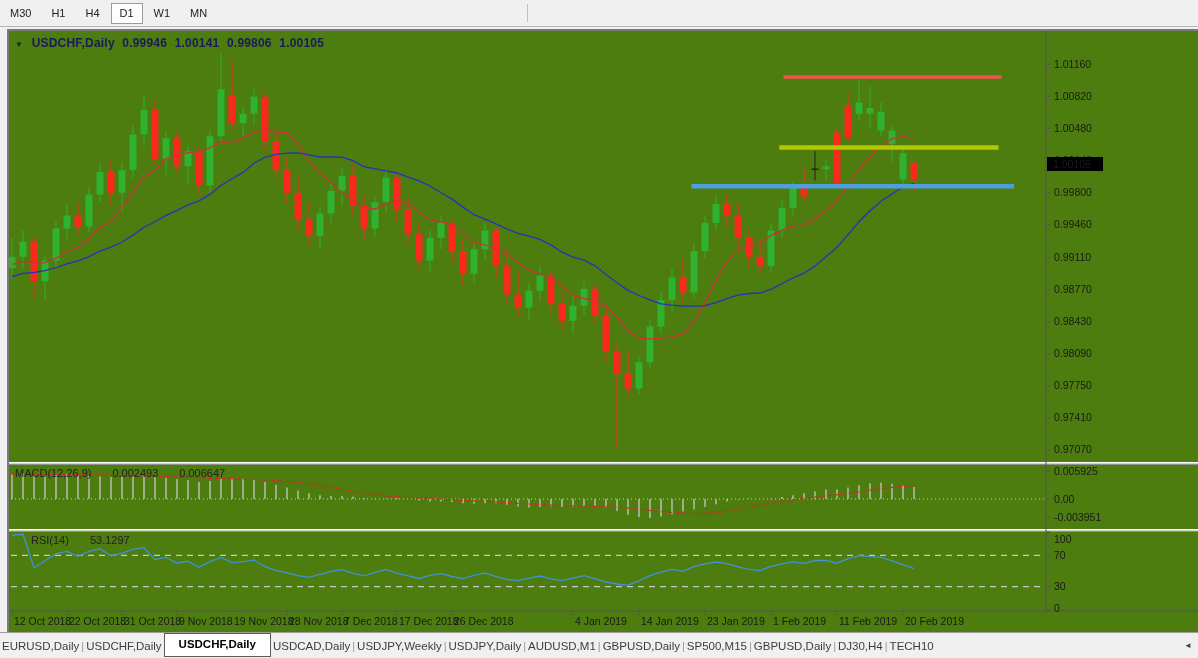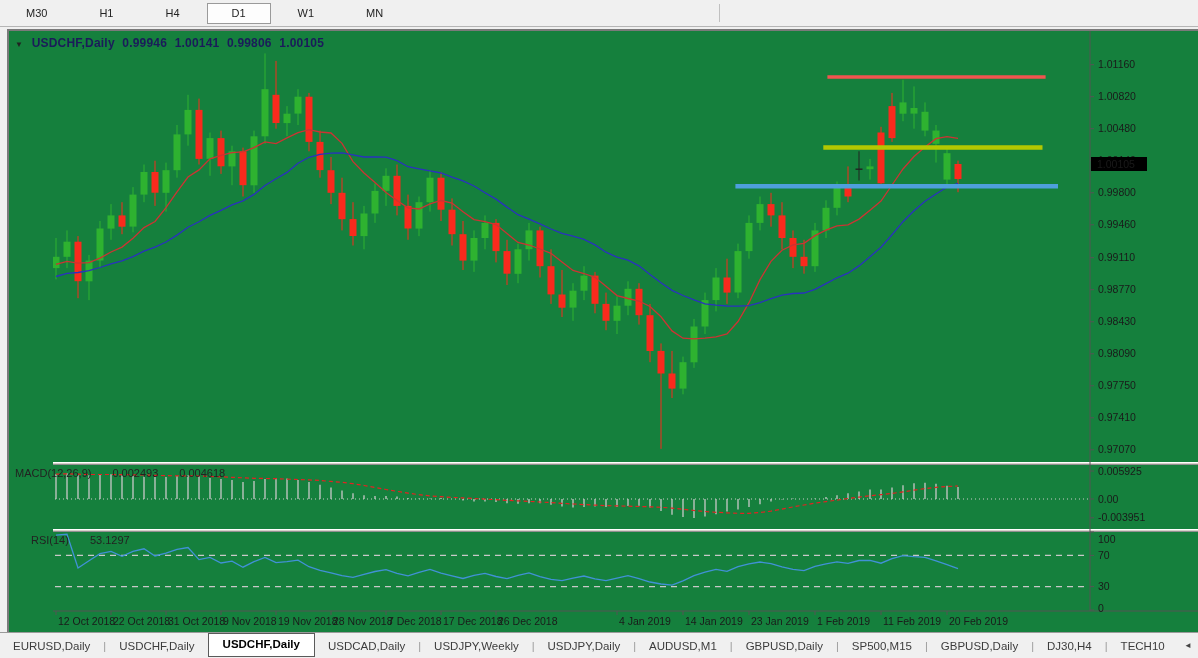--- a/index.html
+++ b/index.html
@@ -1,40 +1,40 @@
 <!DOCTYPE html>
 <html><head>
 <meta charset="utf-8">
 <style>
   * { margin:0; padding:0; box-sizing:border-box; }
   html,body { width:1198px; height:658px; overflow:hidden; background:#f0f0f0;
               font-family:"Liberation Sans", sans-serif; }
   
   #toolbar { position:absolute; left:0; top:0; width:1198px; height:27px;
              background:#f0f0f0; border-bottom:1px solid #b5b5b5; display:flex; align-items:center; }
-  .tf-btn { height:21px; margin:0 1px; padding:2px 24px; font-size:11px; color:#222;
+  .tf-btn { height:21px; margin:0 1px; padding:2px 8px; font-size:11px; color:#222;
             border:1px solid transparent; background:transparent; cursor:default; }
   .tf-btn.active { background:#fdfdfd; border:1px solid #9a9a9a;text-align:center; }
   #toolbar .group-sep { width:1px; height:18px; background:#c0c0c0; margin-left:310px; }
   
   #chart-window { position:absolute; left:7px; top:29px; width:1191px; height:603px;
-                  background:#15803d; border-left:2px solid #7a7a7a; border-top:2px solid #7a7a7a;padding-left:44px; }
+                  background:#4d7c0f; border-left:2px solid #7a7a7a; border-top:2px solid #7a7a7a; }
   #chart-title { position:absolute; left:6px; top:5px; font-size:12px; font-weight:600;
                  color:#1b1b5a; letter-spacing:0.2px; z-index:5; white-space:nowrap; }
   #chart-title .dd { font-size:8px; color:#222; margin-right:5px; }
   #chart-title span.q { margin-right:4px; }
   #macd-label, #rsi-label { position:absolute; font-size:11px; color:#222; z-index:5; white-space:nowrap; }
   #macd-label { left:6px;  top:436px; }
   #rsi-label  { left:22px;  top:503px; }
   #macd-label span, #rsi-label span { margin-right:21px; }
   svg text { font-family:"Liberation Sans", sans-serif; font-size:10.5px; fill:#1a1a1a; }
   
   #tabbar { position:absolute; left:0; top:632px; width:1198px; height:26px; background:#f0f0f0;
             border-top:1px solid #9a9a9a; display:flex; align-items:center; }
-  .tab { font-size:11.5px; color:#3c3c3c; padding:4px 13px; white-space:nowrap; cursor:default; }
+  .tab { font-size:11.5px; color:#3c3c3c; padding:4px 2px; white-space:nowrap; cursor:default; }
   .tab.active { background:#ffffff; border:1px solid #5a5a5a; font-weight:bold; color:#000;
                 padding:4px 14px; margin-top:-2px; height:24px; }
   .tab-div { color:#999; font-size:11px; }
   .tab-scroll { font-size:8px; color:#444; padding:4px 6px; }
   #tab-spacer { flex:1; }
 </style>
 </head>
 <body>
 
 <div id="toolbar">
@@ -51,21 +51,21 @@
   <div id="chart-title">
     <span class="dd">▼</span>
     <span class="q">USDCHF,Daily</span>
     <span class="q">0.99946</span>
     <span class="q">1.00141</span>
     <span class="q">0.99806</span>
     <span class="q">1.00105</span>
   </div>
 
   <div id="macd-label">
-    <span>MACD(12,26,9)</span><span>0.002493</span><span>0.004618</span>
+    <span>MACD(12,26,9)</span><span>0.002493</span><span>0.006647</span>
   </div>
   <div id="rsi-label">
     <span>RSI(14)</span><span>53.1297</span>
   </div>
 
   <svg id="chart-svg" width="1191" height="603" viewBox="8 30 1191 603" xmlns="http://www.w3.org/2000/svg">
       <g>
         <rect x="8" y="461" width="1190" height="3" fill="#d6d2ca"></rect>
         <line x1="8" y1="461.5" x2="1198" y2="461.5" stroke="#ffffff"></line>
         <line x1="8" y1="463.5" x2="1198" y2="463.5" stroke="#8f8f8f"></line>

